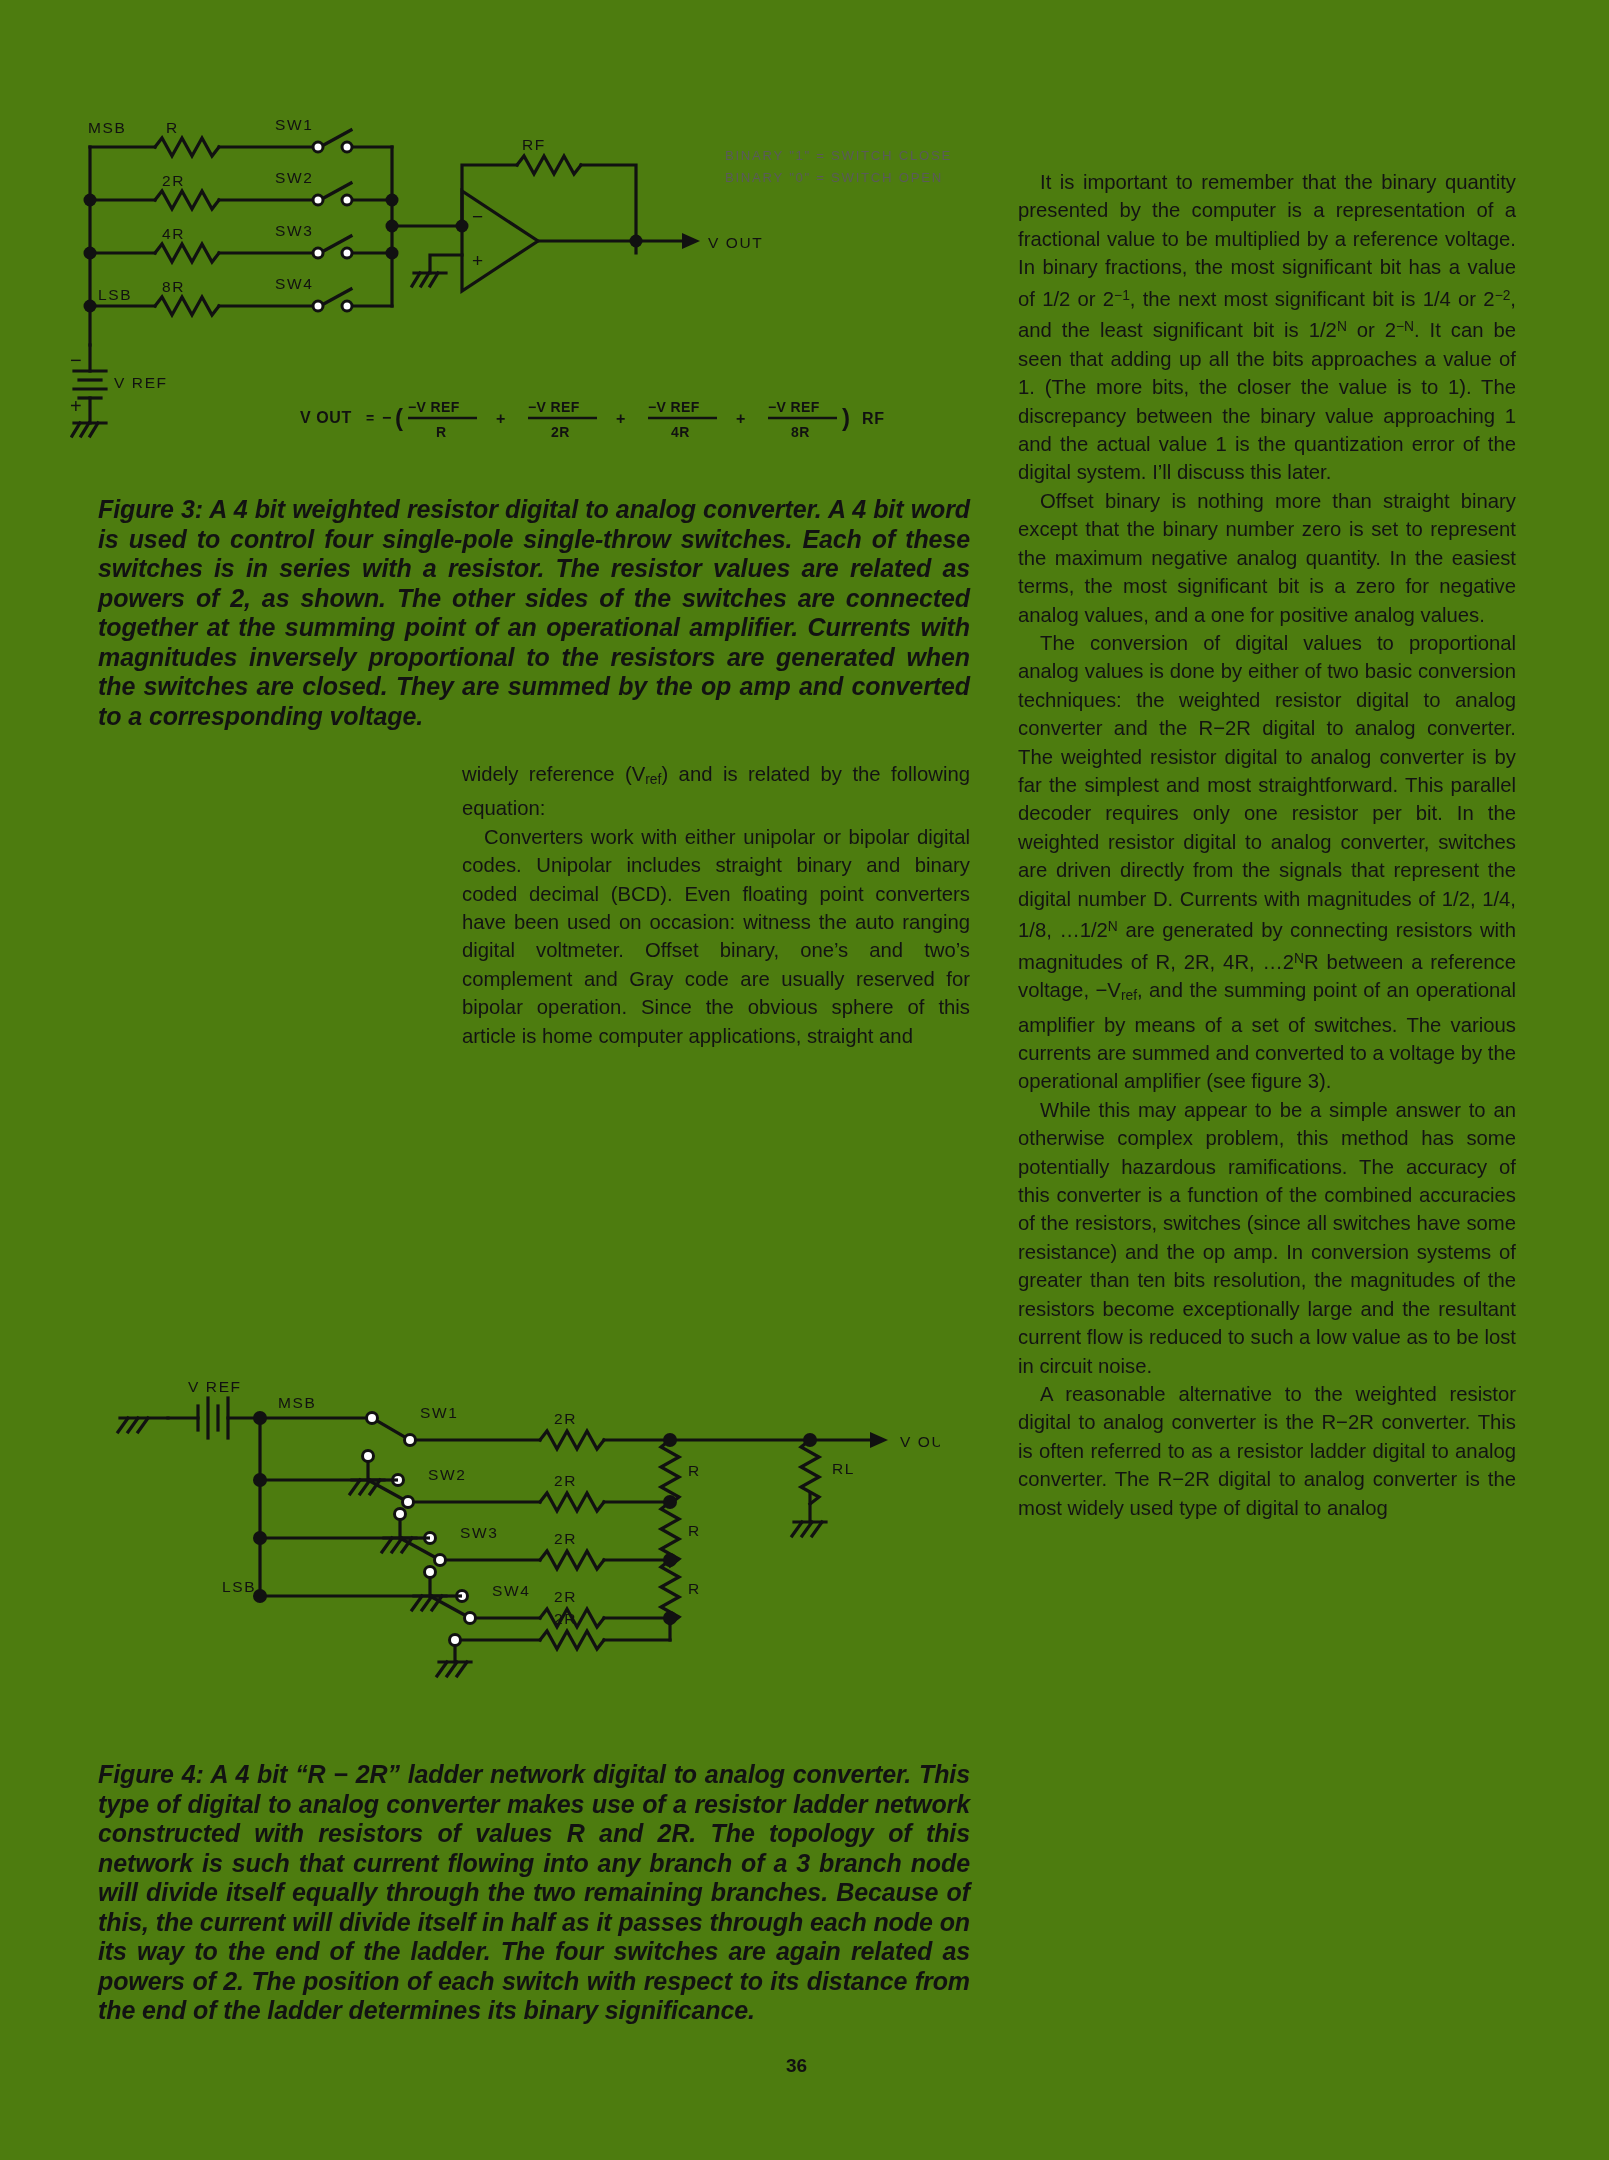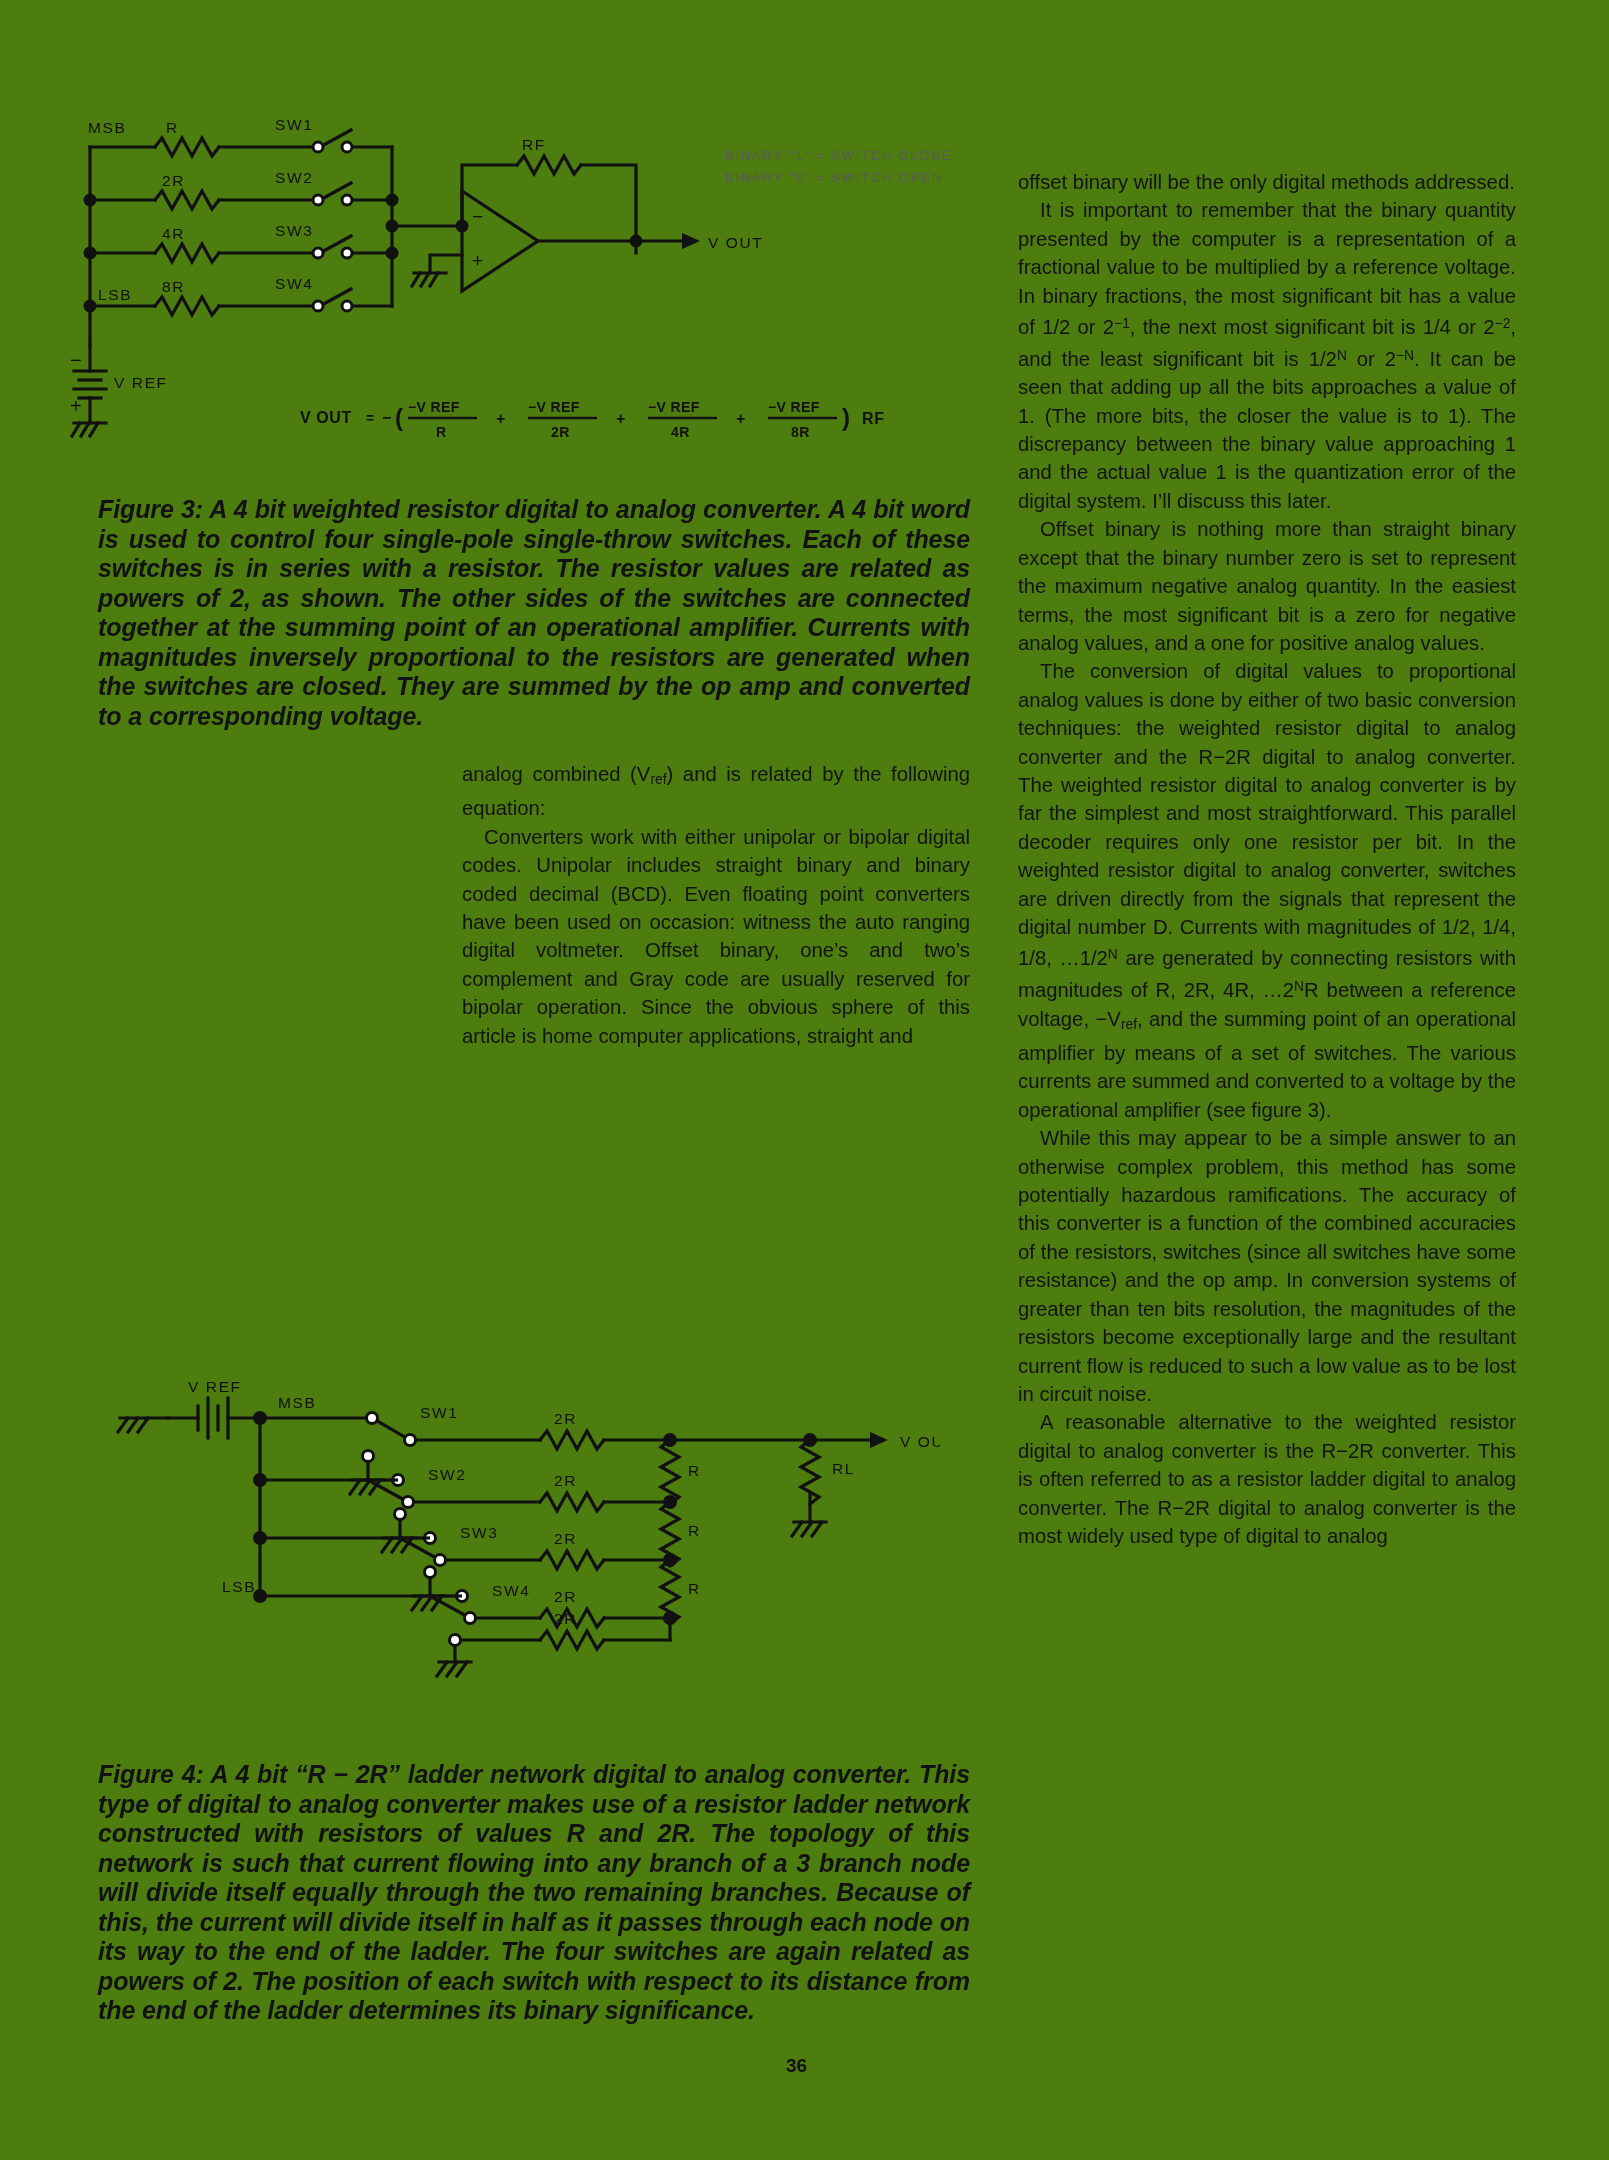--- a/index.html
+++ b/index.html
@@ -237,21 +237,21 @@
       <text class="eqtxt-sm" x="491" y="49">8R</text>
 
       <text class="eqtxt" x="542" y="38" style="font-size:24px">)</text>
       <text class="eqtxt" x="562" y="36">RF</text>
     </svg>
   </div>
 
   <div class="caption" style="left:98px; top:495px; width:872px;">Figure 3: A 4 bit weighted resistor digital to analog converter. A 4 bit word is used to control four single-pole single-throw switches. Each of these switches is in series with a resistor. The resistor values are related as powers of 2, as shown. The other sides of the switches are connected together at the summing point of an operational amplifier. Currents with magnitudes inversely proportional to the resistors are generated when the switches are closed. They are summed by the op amp and converted to a corresponding voltage.</div>
 
   <div class="col" style="left:462px; top:760px; width:508px;">
-    <p class="noind"><span>analog combined (V</span><sub>ref</sub><span>) and is related by the following equation:</span></p>
+    <p class="noind"><span>widely reference (V</span><sub>ref</sub><span>) and is related by the following equation:</span></p>
     <p>Converters work with either unipolar or bipolar digital codes. Unipolar includes straight binary and binary coded decimal (BCD). Even floating point converters have been used on occasion: witness the auto ranging digital voltmeter. Offset binary, one’s and two’s complement and Gray code are usually reserved for bipolar operation. Since the obvious sphere of this article is home computer applications, straight and</p>
   </div>
 
   <div class="fig" style="left:110px; top:1370px;">
     <svg width="830" height="320" viewBox="0 0 830 320" xmlns="http://www.w3.org/2000/svg">
       <g stroke="#111" stroke-width="3.2" fill="none" stroke-linecap="square">
 
         <path d="M10 48 L58 48"></path>
         <path d="M18 48 L8 62"></path>
         <path d="M28 48 L18 62"></path>
@@ -384,21 +384,20 @@
       <text class="schem-label" x="578" y="166">R</text>
       <text class="schem-label" x="578" y="224">R</text>
       <text class="schem-label" x="722" y="104">RL</text>
       <text class="schem-label" x="790" y="77">V OUT</text>
     </svg>
   </div>
 
   <div class="caption" style="left:98px; top:1760px; width:872px;">Figure 4: A 4 bit “R − 2R” ladder network digital to analog converter. This type of digital to analog converter makes use of a resistor ladder network constructed with resistors of values R and 2R. The topology of this network is such that current flowing into any branch of a 3 branch node will divide itself equally through the two remaining branches. Because of this, the current will divide itself in half as it passes through each node on its way to the end of the ladder. The four switches are again related as powers of 2. The position of each switch with respect to its distance from the end of the ladder determines its binary significance.</div>
 
   <div class="col" style="left:1018px; top:168px; width:498px;">
-    <p class="noind">offset binary will be the only digital methods addressed.</p>
     <p>It is important to remember that the binary quantity presented by the computer is a representation of a fractional value to be multiplied by a reference voltage. In binary fractions, the most significant bit has a value of 1/2 or 2<sup>−1</sup>, the next most significant bit is 1/4 or 2<sup>−2</sup>, and the least significant bit is 1/2<sup>N</sup> or 2<sup>−N</sup>. It can be seen that adding up all the bits approaches a value of 1. (The more bits, the closer the value is to 1). The discrepancy between the binary value approaching 1 and the actual value 1 is the quantization error of the digital system. I’ll discuss this later.</p>
     <p>Offset binary is nothing more than straight binary except that the binary number zero is set to represent the maximum negative analog quantity. In the easiest terms, the most significant bit is a zero for negative analog values, and a one for positive analog values.</p>
     <p>The conversion of digital values to proportional analog values is done by either of two basic conversion techniques: the weighted resistor digital to analog converter and the R−2R digital to analog converter. The weighted resistor digital to analog converter is by far the simplest and most straightforward. This parallel decoder requires only one resistor per bit. In the weighted resistor digital to analog converter, switches are driven directly from the signals that represent the digital number D. Currents with magnitudes of 1/2, 1/4, 1/8, …1/2<sup>N</sup> are generated by connecting resistors with magnitudes of R, 2R, 4R, …2<sup>N</sup>R between a reference voltage, −V<sub>ref</sub>, and the summing point of an operational amplifier by means of a set of switches. The various currents are summed and converted to a voltage by the operational amplifier (see figure 3).</p>
     <p>While this may appear to be a simple answer to an otherwise complex problem, this method has some potentially hazardous ramifications. The accuracy of this converter is a function of the combined accuracies of the resistors, switches (since all switches have some resistance) and the op amp. In conversion systems of greater than ten bits resolution, the magnitudes of the resistors become exceptionally large and the resultant current flow is reduced to such a low value as to be lost in circuit noise.</p>
     <p>A reasonable alternative to the weighted resistor digital to analog converter is the R−2R converter. This is often referred to as a resistor ladder digital to analog converter. The R−2R digital to analog converter is the most widely used type of digital to analog</p>
   </div>
 
   <div class="pagenum" style="top:2055px;">36</div>
 
 </div>

